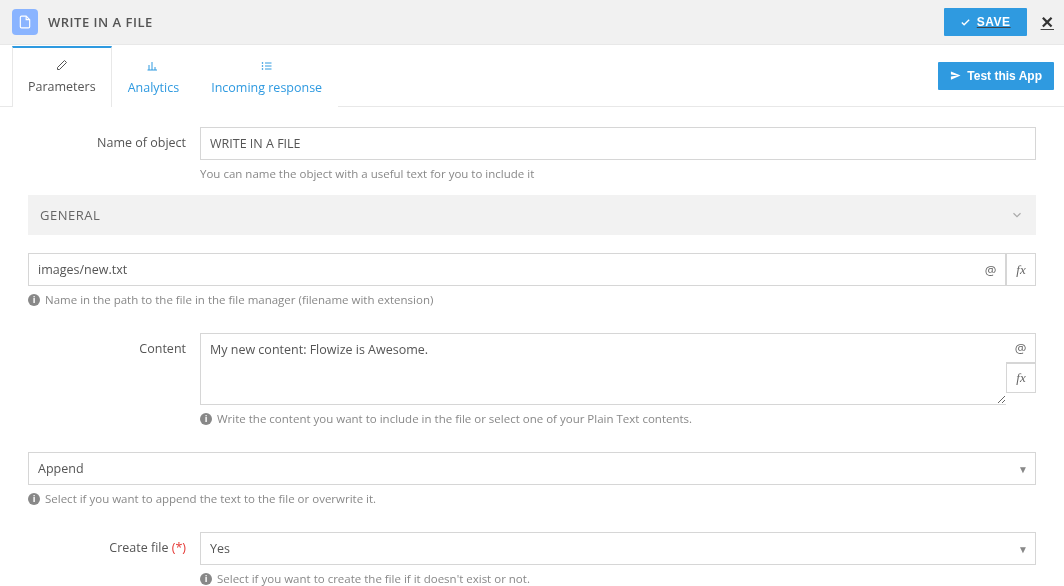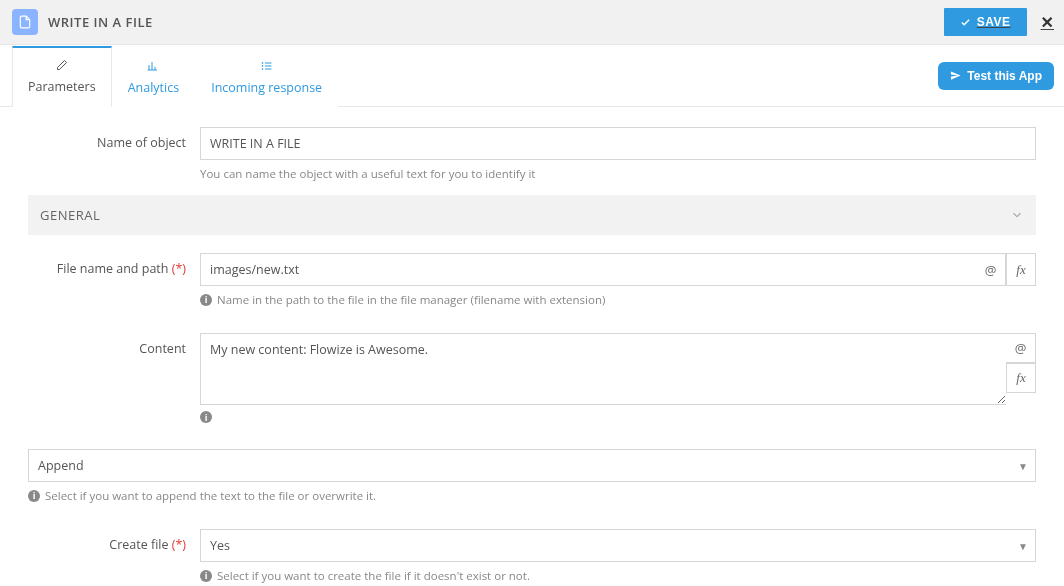--- a/index.html
+++ b/index.html
@@ -77,21 +77,21 @@
     padding-top: 11px;
   }
   .tab .ticon { font-size: 12px; }
   .test-btn {
     background: #2f9ae0;
     color: #fff;
     border: none;
     padding: 7px 12px;
     font-size: 12px;
     font-weight: 600;
-    border-radius: 6px;
+    border-radius: 1px;
     cursor: pointer;
     display: flex; align-items: center; gap: 6px;
   }
 
   .content { padding: 20px 28px 20px 28px; }
 
   .form-row {
     display: flex;
     align-items: flex-start;
     margin-bottom: 8px;
@@ -253,41 +253,37 @@
 </div>
 
 <div class="content">
 
   
   <div class="form-row">
     <div class="label-col">Name of object</div>
     <div class="field-col">
       <input class="text-input" type="text" value="WRITE IN A FILE" style="">
       <div class="help">
-        <span>You can name the object with a useful text for you to identify it</span>
+        <span>You can name the object with a useful text for you to include it</span>
       </div>
     </div>
   </div>
 
   
   <div class="section-head">
     <span class="section-title">GENERAL</span>
     <span class="chev">
       <svg width="14" height="14" viewBox="0 0 24 24" fill="none" stroke="#aaa" stroke-width="2">
           <polyline points="6 9 12 15 18 9"></polyline>
         </svg>
     </span>
   </div>
 
   
   <div class="form-row">
-    <div class="label-col">
-      <span>File name and path</span>
-      <span class="required">(*)</span>
-    </div>
     <div class="field-col">
       <div class="input-group">
         <input class="text-input" type="text" value="images/new.txt" style="">
         <div class="ig-addon">
             <span>@</span>
           </div>
         <div class="ig-addon fx">
             <span>fx</span>
           </div>
       </div>
@@ -312,20 +308,21 @@
           <div class="ig-addon" style="height:30px;border-bottom:1px solid #d6d6d6">
               <span>@</span>
             </div>
           <div class="ig-addon fx" style="height:30px">
               <span>fx</span>
             </div>
         </div>
       </div>
       <div class="help">
         <span class="info-icon">i</span>
+        <span>Write the content you want to include in the file or select one of your Plain Text contents.</span>
       </div>
     </div>
   </div>
 
   <br>
 
   
   <div class="form-row">
     <div class="field-col">
       <div class="select-wrap">

